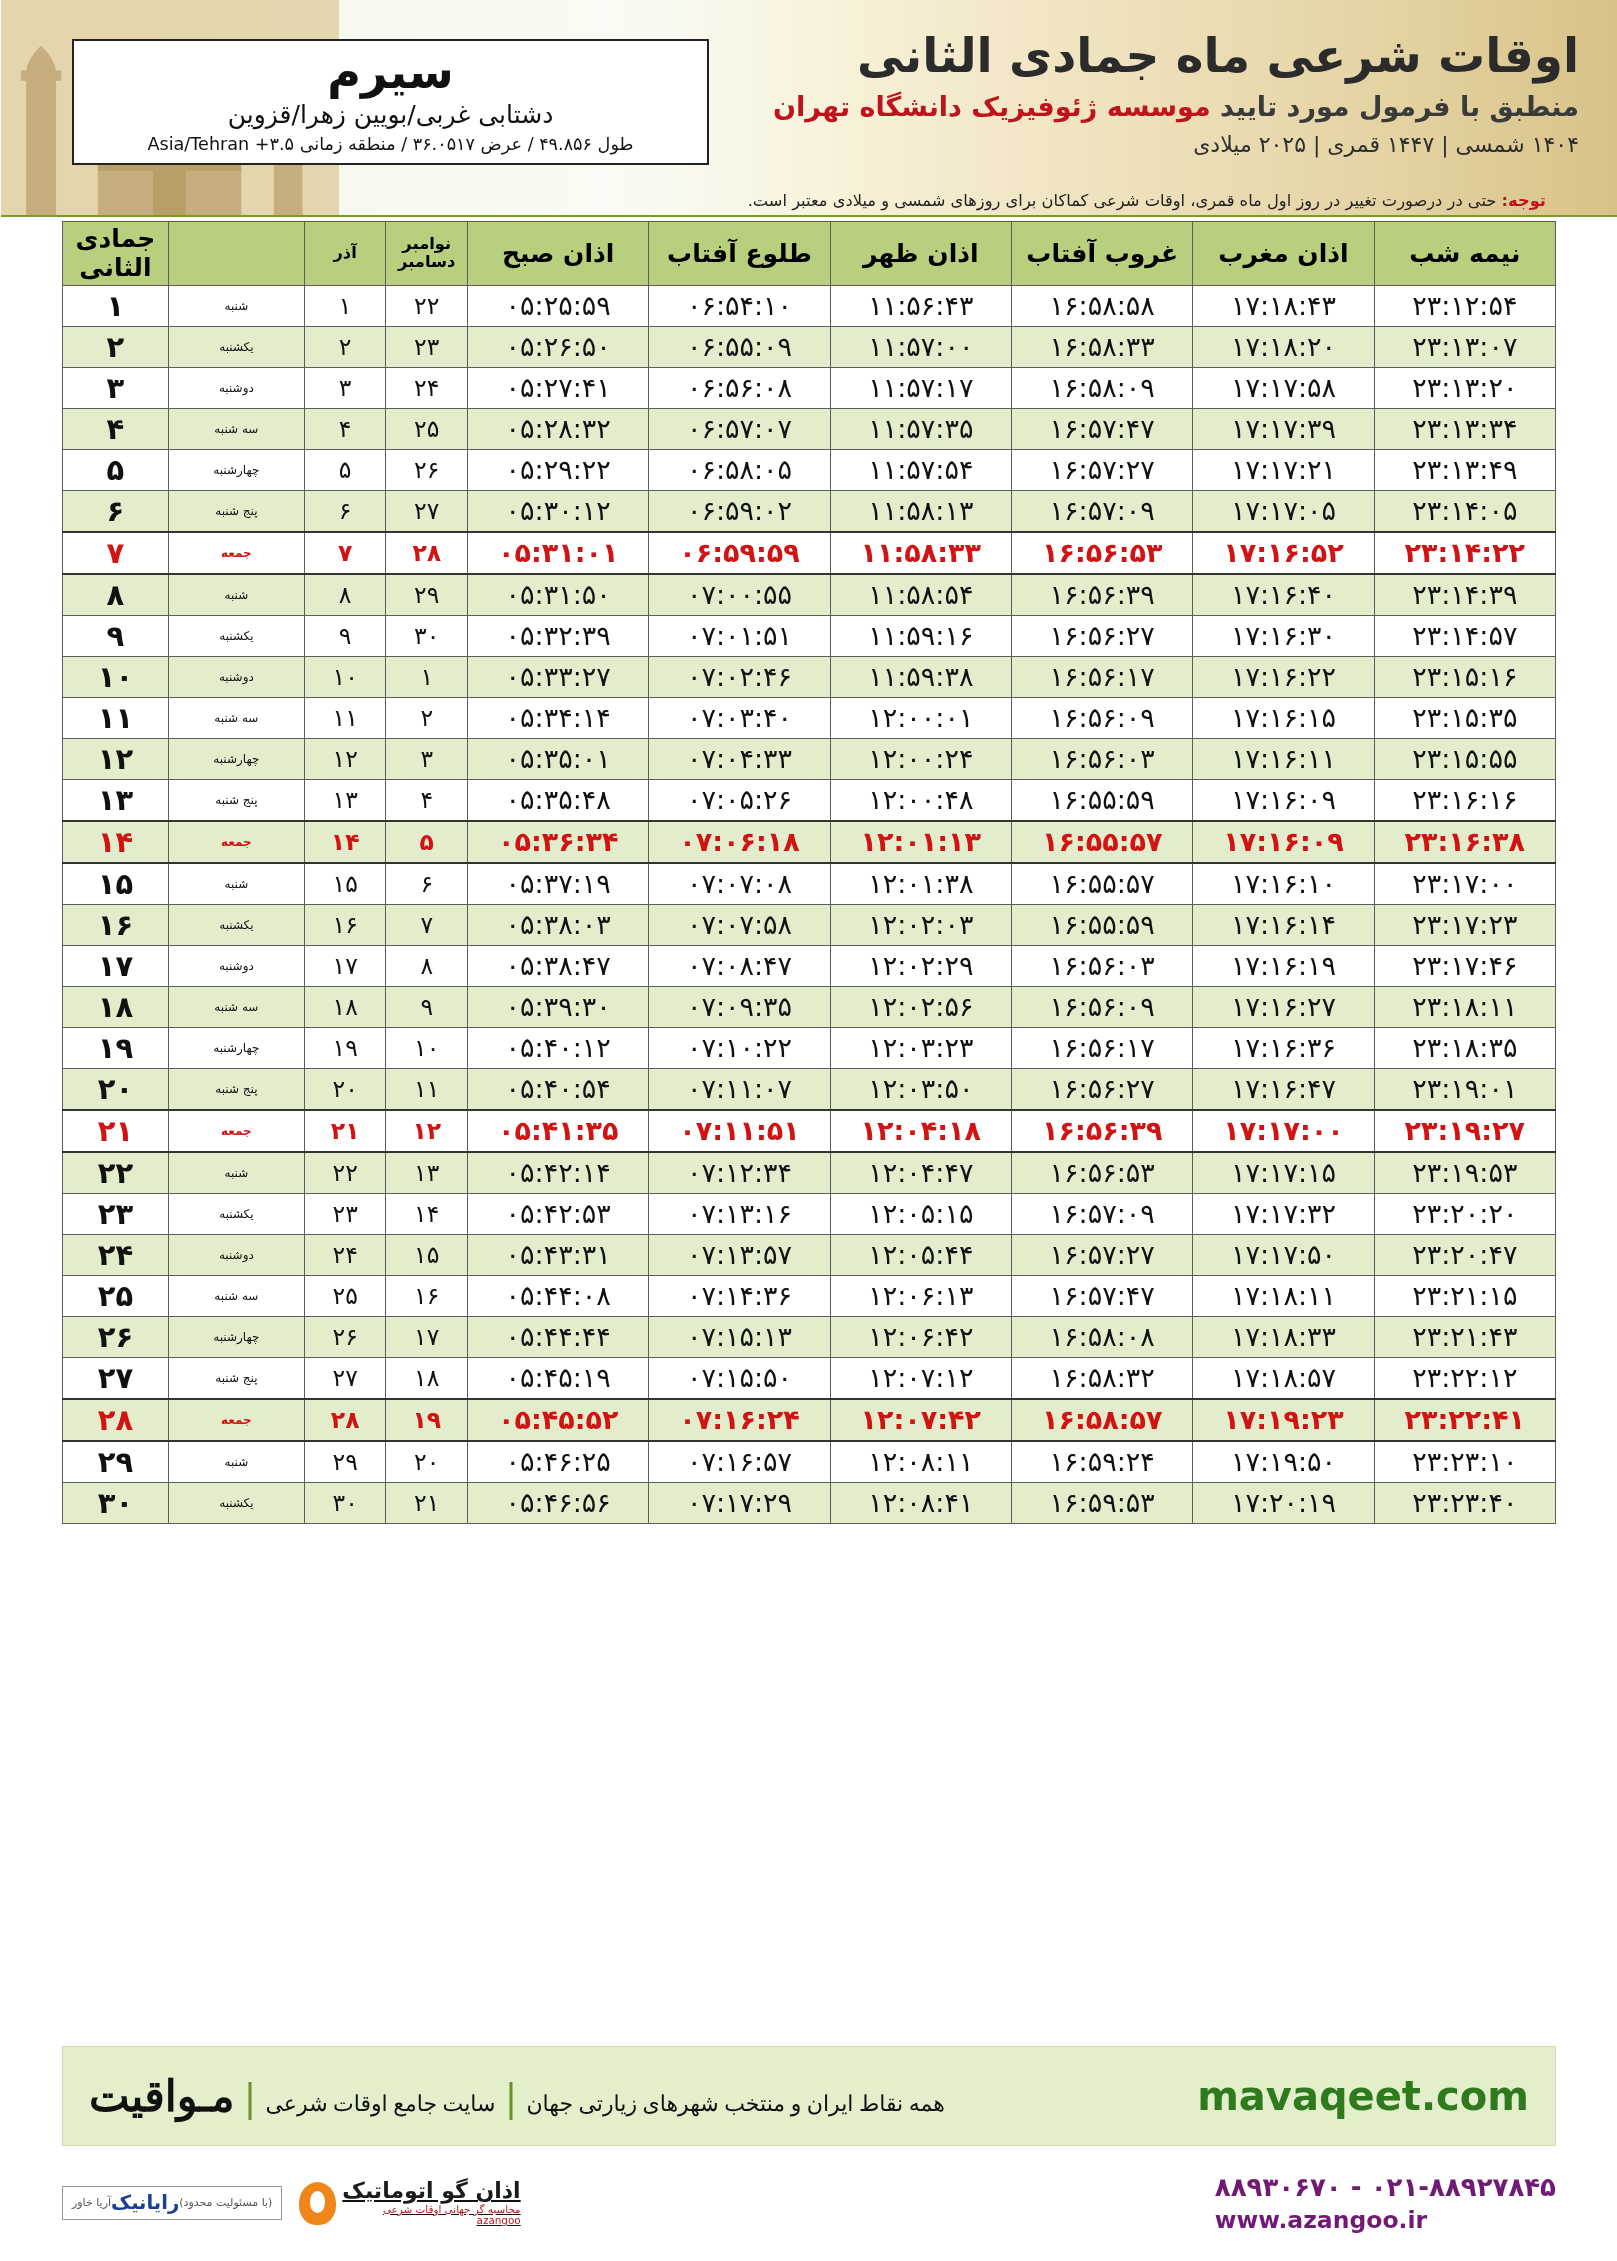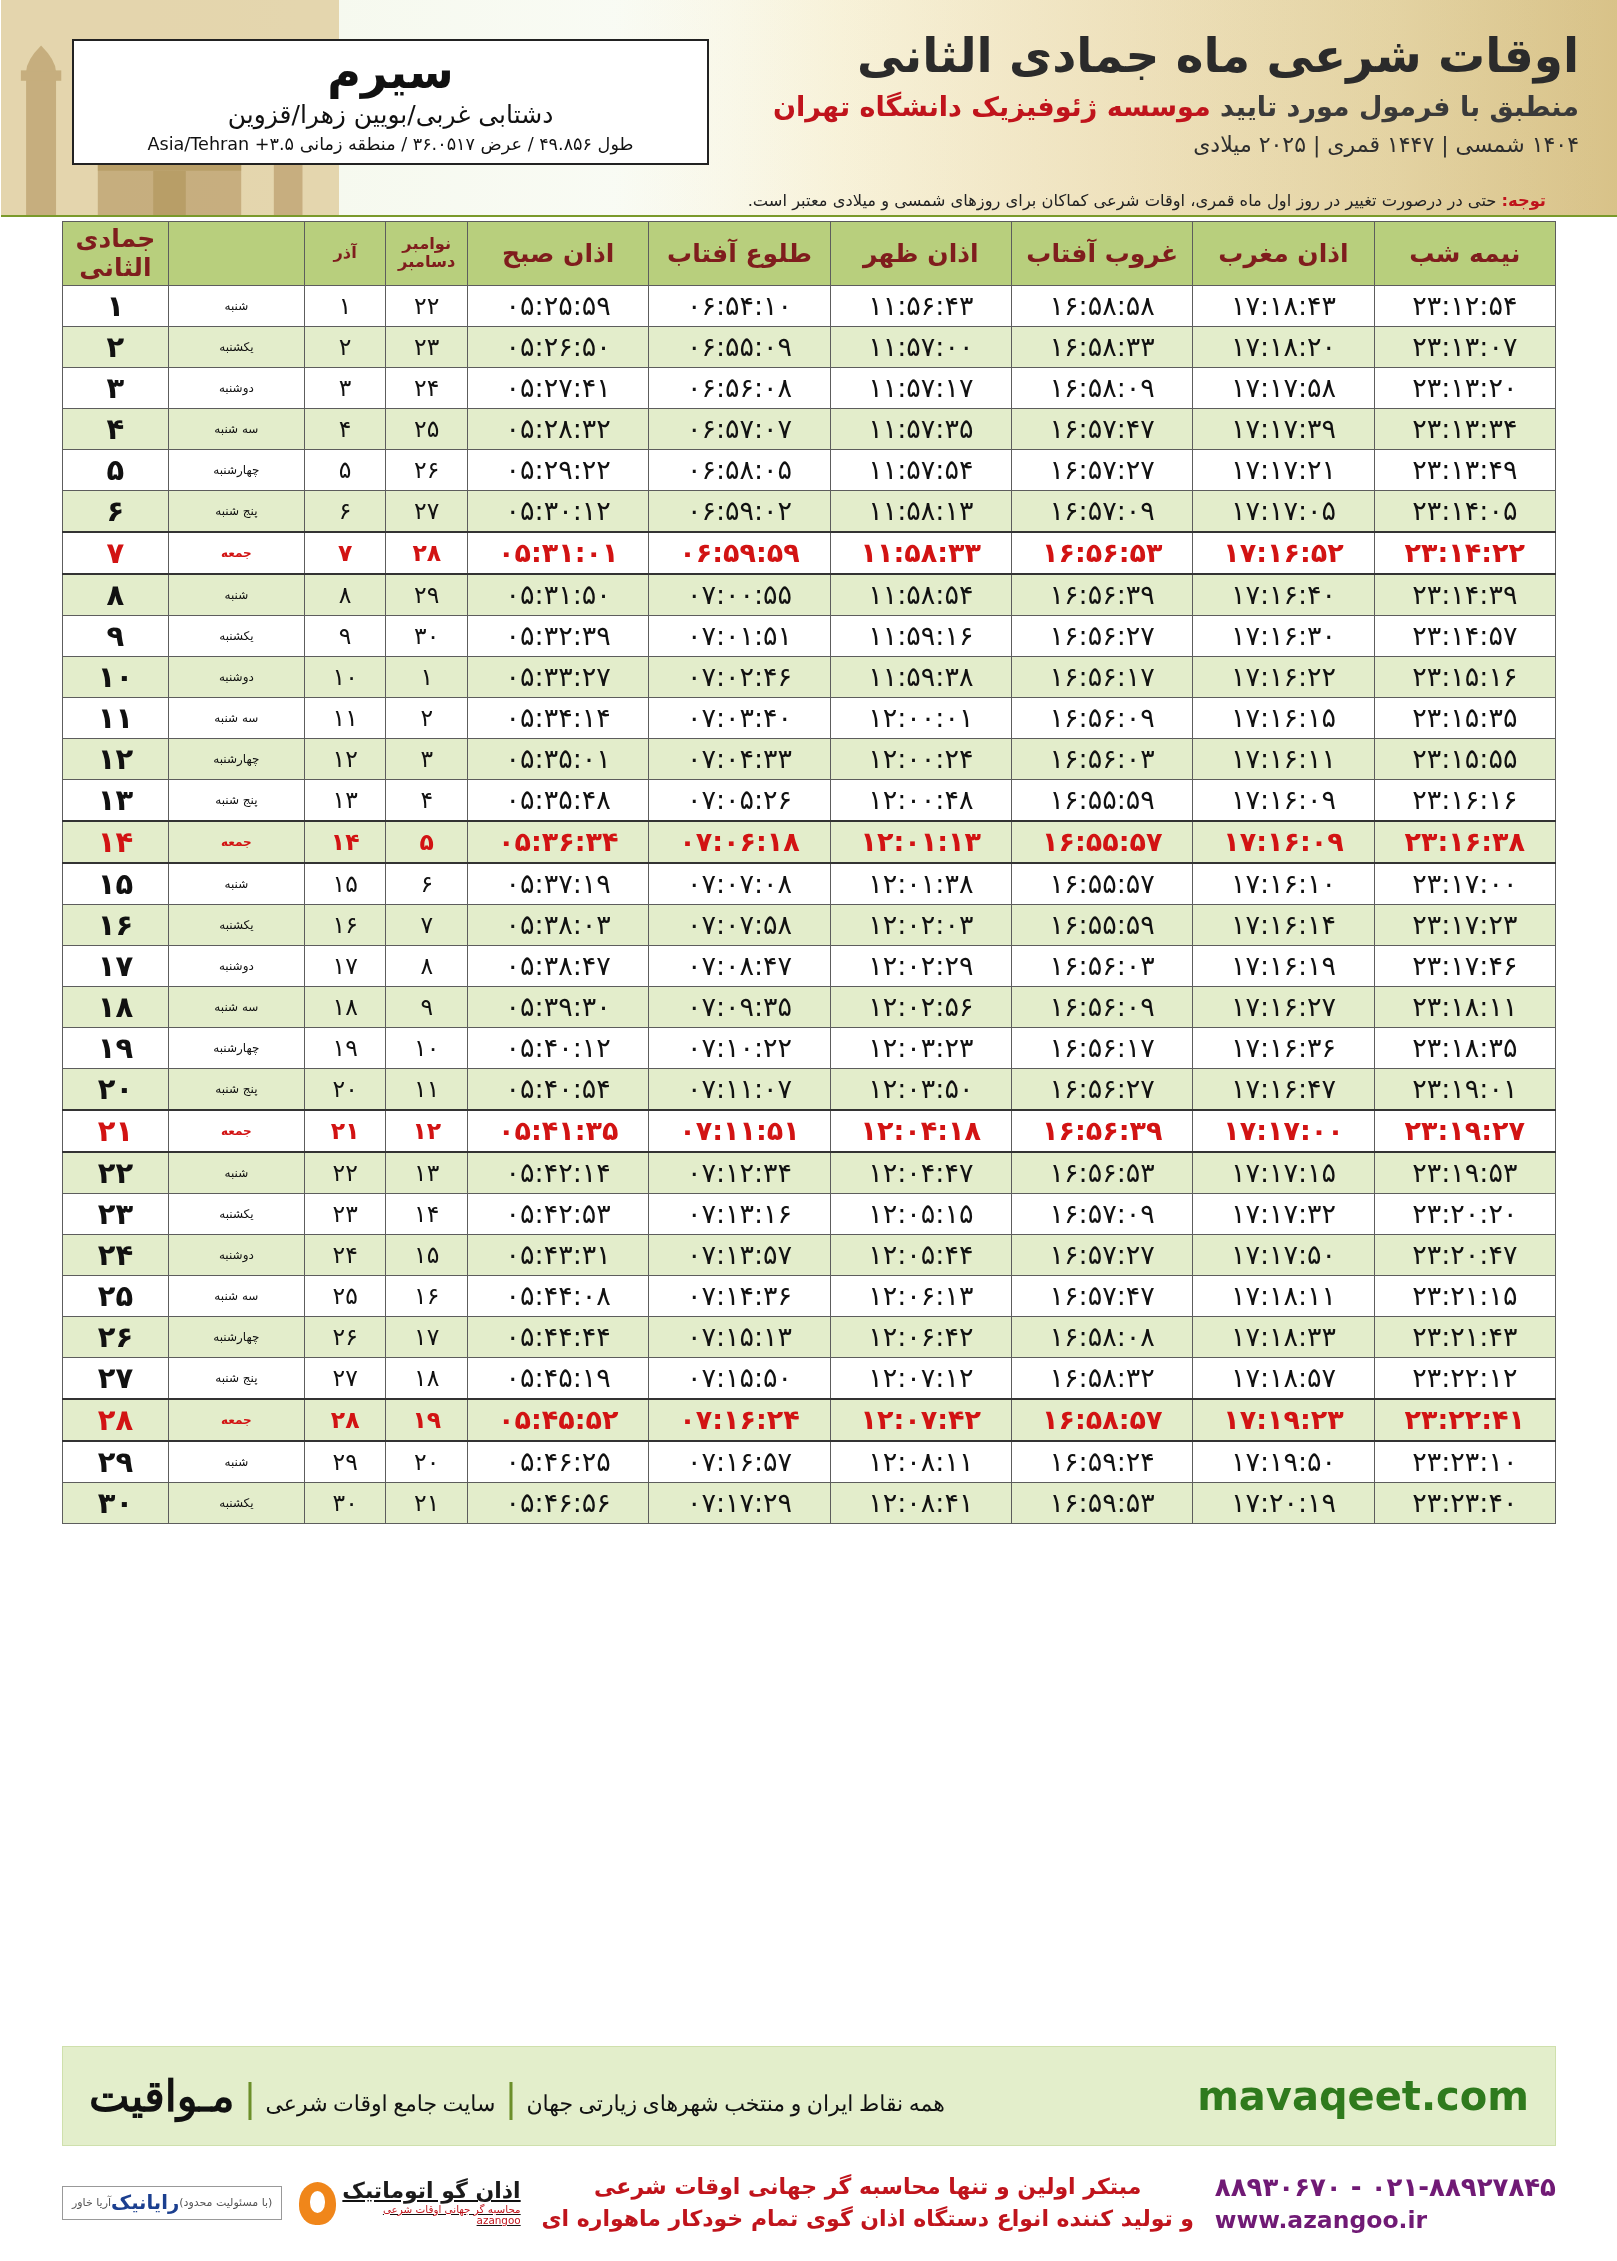--- a/index.html
+++ b/index.html
@@ -59,21 +59,21 @@
   th,td{
     border:1.3px solid #5d5d5d;
     text-align:center;
     font-size:26px;
     height:40px;
     padding:0;
     font-family:"DejaVu Sans","Liberation Sans",sans-serif;
   }
   thead th{
     background:#b8cf7d;
-    font-size:25px;font-weight:bold;color:#7f1d1d;
+    font-size:25px;font-weight:bold;color:#000000;
     height:63px;
     position:relative;
     text-align:center;
   }
   thead th.small{font-size:16.3px;line-height:1.15;font-weight:bold;}
   tbody tr:nth-child(odd) td{background:#ffffff;}
   tbody tr:nth-child(even) td{background:#e3edcb;}
   td.num{font-size:29px;font-weight:bold;}
   td.time{font-size:27px;letter-spacing:0px;}
   td.weekday{font-size:12px;}
@@ -571,24 +571,20 @@
       <span>مـواقیت</span>
     </div>
   </div>
 
   <div class="footer-bottom">
     <div class="phone">
       <div>۰۲۱-۸۸۹۲۷۸۴۵ - ۸۸۹۳۰۶۷۰</div>
       <div class="web">www.azangoo.ir</div>
     </div>
 
-    <div class="slogan">
-      <div>مبتکر اولین و تنها محاسبه گر جهانی اوقات شرعی</div>
-      <div>و تولید کننده انواع دستگاه اذان گوی تمام خودکار ماهواره ای</div>
-    </div>
 
     <div class="brands">
       <div class="azangoo">
         <div class="az-text">
           <span>اذان گو اتوماتیک</span>
           <span class="tiny">محاسبه گر جهانی اوقات شرعی</span>
           <span class="tiny">azangoo</span>
         </div>
         <div class="flame"></div>
       </div>

